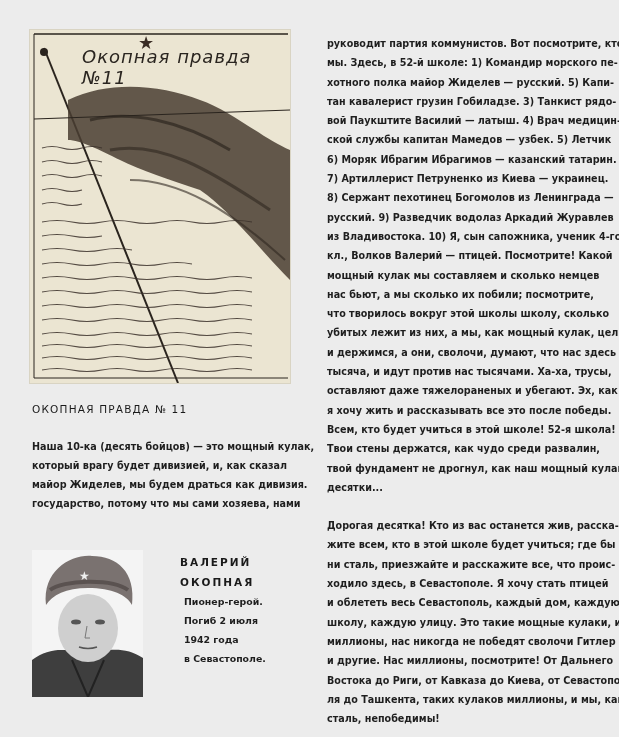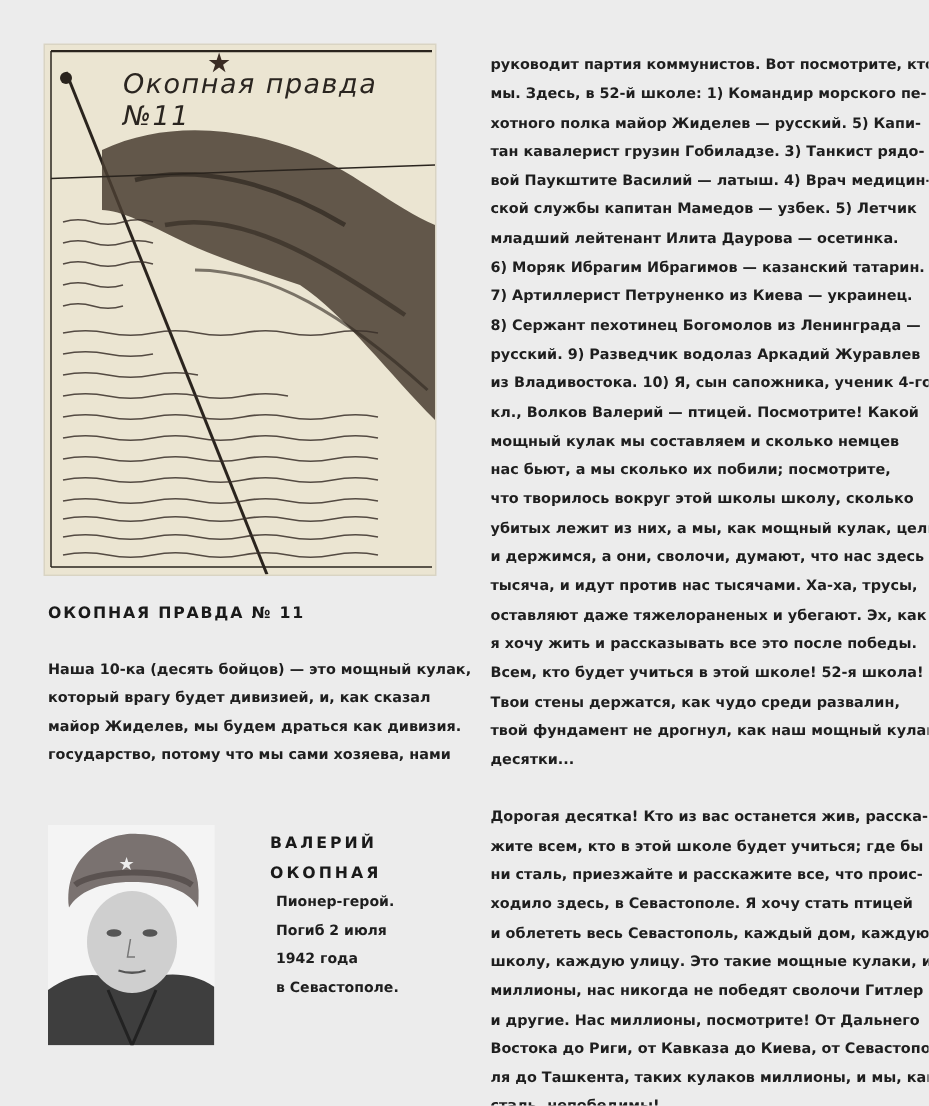--- a/index.html
+++ b/index.html
@@ -23,21 +23,21 @@
     position: absolute; left: 52px; top: 16px;
     font-family: "DejaVu Sans", sans-serif; font-size: 18px; letter-spacing: 1px;
     color: #2a2520; font-style: italic;
   }
   .np-star {
     position: absolute; left: 108px; top: 2px; font-size: 18px; color: #3a2c24;
   }
   
   .section-heading {
     position: absolute; left: 32px; top: 403px;
-    font-size: 10.5px; font-weight: bold; letter-spacing: 1.2px; color: #1a1a1a;
+    font-size: 10.5px; font-weight: normal; letter-spacing: 1.2px; color: #1a1a1a;
   }
   .left-para {
     position: absolute; left: 32px; top: 437px; width: 282px;
     font-size: 9.6px; font-weight: bold; line-height: 19px; color: #1e1e1e;
   }
   .photo {
     position: absolute; left: 32px; top: 550px; width: 111px; height: 147px;
     background: #f4f4f4; overflow: hidden;
   }
   .photo svg { width: 100%; height: 100%; display: block; }
@@ -144,21 +144,20 @@
   </div>
 
   <div class="right-col">
     <p id="p1">
         <span class="line">руководит партия коммунистов. Вот посмотрите, кто</span>
         <span class="line">мы. Здесь, в 52-й школе: 1) Командир морского пе-</span>
         <span class="line">хотного полка майор Жиделев — русский. 5) Капи-</span>
         <span class="line">тан кавалерист грузин Гобиладзе. 3) Танкист рядо-</span>
         <span class="line">вой Паукштите Василий — латыш. 4) Врач медицин-</span>
         <span class="line">ской службы капитан Мамедов — узбек. 5) Летчик</span>
-        <span class="line">младший лейтенант Илита Даурова — осетинка.</span>
         <span class="line">6) Моряк Ибрагим Ибрагимов — казанский татарин.</span>
         <span class="line">7) Артиллерист Петруненко из Киева — украинец.</span>
         <span class="line">8) Сержант пехотинец Богомолов из Ленинграда —</span>
         <span class="line">русский. 9) Разведчик водолаз Аркадий Журавлев</span>
         <span class="line">из Владивостока. 10) Я, сын сапожника, ученик 4-го</span>
         <span class="line">кл., Волков Валерий — птицей. Посмотрите! Какой</span>
         <span class="line">мощный кулак мы составляем и сколько немцев</span>
         <span class="line">нас бьют, а мы сколько их побили; посмотрите,</span>
         <span class="line">что творилось вокруг этой школы школу, сколько</span>
         <span class="line">убитых лежит из них, а мы, как мощный кулак, целы</span>

